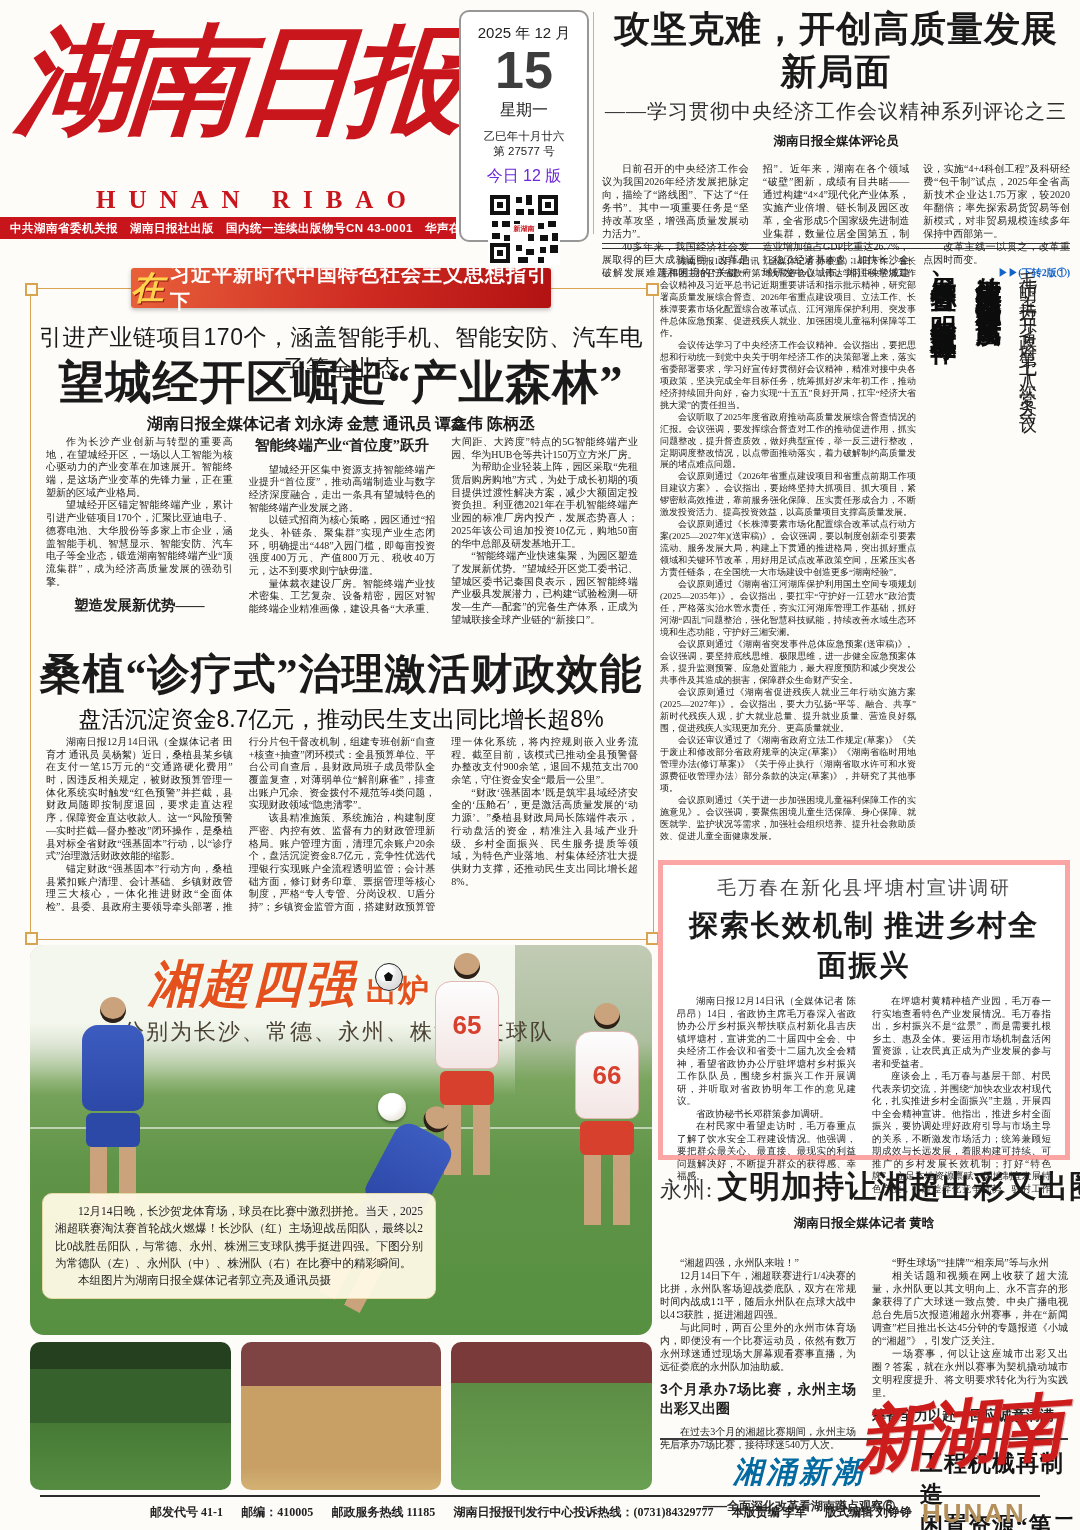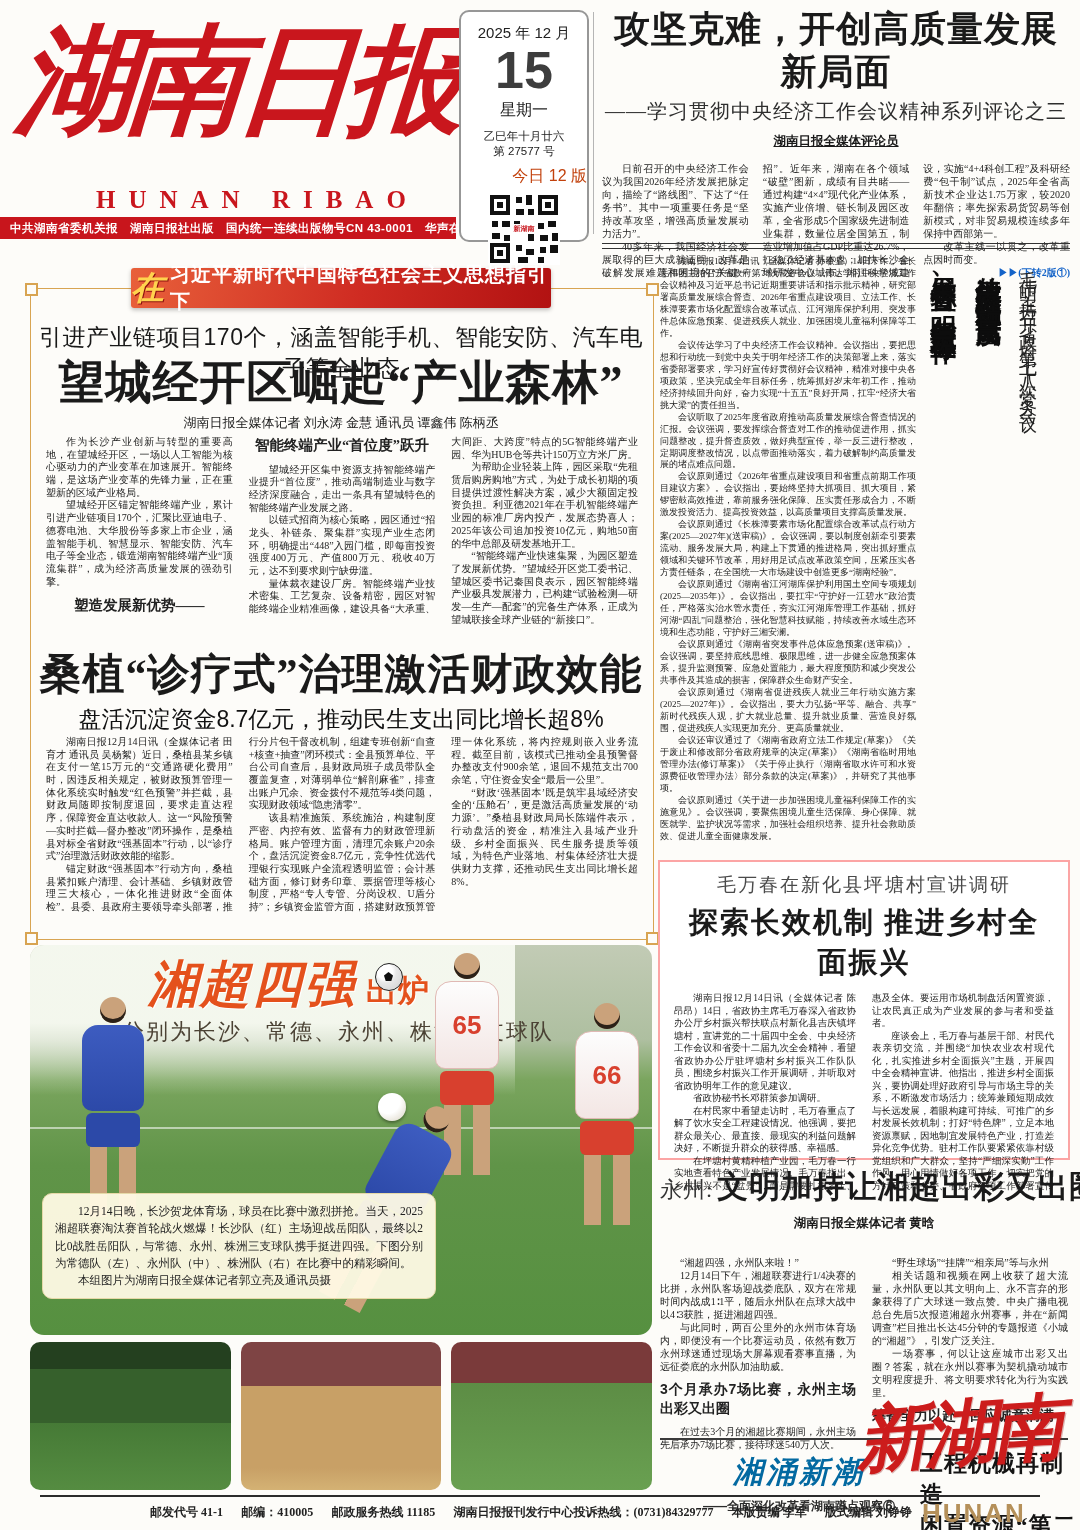--- a/index.html
+++ b/index.html
@@ -14,31 +14,31 @@
   .masthead-strip{position:absolute;left:0;top:217px;width:456px;height:22px;background:#c8151c;
     color:#fff;font-size:11.5px;font-weight:700;line-height:22px;padding-left:10px;box-sizing:border-box;
     white-space:nowrap;letter-spacing:.5px;font-family:"Liberation Sans",sans-serif;}
   .datebox{position:absolute;left:459px;top:10px;width:126px;height:228px;border:2px solid #979797;
     border-radius:10px;text-align:center;font-family:"Liberation Sans",sans-serif;background:#fff;}
   .db-ym{font-size:15px;margin-top:12px;color:#222;}
   .db-day{font-size:52px;font-weight:700;color:#3d3d3d;line-height:1.05;}
   .db-week{font-size:16px;color:#222;margin-top:2px;}
   .db-lunar{font-size:11.5px;margin-top:8px;color:#222;}
   .db-issue{font-size:11.5px;color:#222;}
-  .db-pages{font-size:16px;margin-top:7px;color:#c2410c;text-align:right;}
+  .db-pages{font-size:16px;margin-top:7px;color:#6d28d9;}
   .db-qr{position:relative;width:72px;height:72px;margin:6px auto 0;}
   .db-qr svg{display:block;}
   .qr-label{position:absolute;left:50%;top:50%;transform:translate(-50%,-50%);font-size:7px;color:#c9161d;
     background:#fff;padding:0 1px;font-weight:700;}
   .header-vrule{position:absolute;left:593px;top:12px;width:1px;height:222px;background:#b5b5b5;}
   
   .editorial{position:absolute;left:602px;top:8px;width:468px;}
   .ed-headline{font-size:36px;font-weight:900;text-align:center;letter-spacing:1px;line-height:1.2;}
   .ed-subhead{font-size:20px;text-align:center;color:#2e2e2e;margin-top:4px;letter-spacing:1px;}
-  .ed-byline{font-size:12.5px;font-weight:700;text-align:center;margin-top:8px;text-decoration:underline;}
+  .ed-byline{font-size:12.5px;font-weight:700;text-align:center;margin-top:8px;}
   .ed-body{margin-top:12px;height:122px;column-count:3;column-gap:14px;font-size:10px;line-height:1.3;
     text-align:justify;overflow:hidden;color:#222;}
   .ed-body p{margin:0;text-indent:2em;}
   .dbl-rule{position:absolute;left:602px;top:243px;width:468px;height:4px;
     border-top:1px solid #333;border-bottom:1px solid #333;}
   .jump{color:#1463c8;font-weight:700;}
   .jump-right{display:block;text-align:right;}
   
   .gold-frame{position:absolute;left:30px;top:288px;width:622px;height:650px;border:1px solid #d8a452;}
   .gold-frame .corner{position:absolute;width:9px;height:9px;border:2px solid #d8a452;background:#fdfcf9;}
@@ -46,21 +46,21 @@
   .banner{position:absolute;left:131px;top:268px;width:420px;height:40px;border-radius:3px;
     background:linear-gradient(100deg,#e8603a,#cf2b22 55%,#b21212);display:flex;align-items:center;
     justify-content:center;color:#fff;font-size:20px;font-weight:700;letter-spacing:1px;
     box-shadow:0 2px 4px rgba(0,0,0,.25);}
   .banner .lead{font-size:33px;font-weight:900;font-style:italic;color:#ffd34e;margin-right:5px;
     text-shadow:1px 1px 0 #8c0f0f;}
   .wc-kicker{position:absolute;left:36px;top:322px;width:610px;text-align:center;font-size:23px;
     color:#191919;letter-spacing:.5px;font-family:"Liberation Sans",sans-serif;}
   .wc-headline{position:absolute;left:36px;top:352px;width:610px;text-align:center;font-size:46px;
     font-weight:900;letter-spacing:1px;}
-  .wc-byline{position:absolute;left:36px;top:414px;width:610px;text-align:center;font-size:13px;font-weight:400;}
+  .wc-byline{position:absolute;left:36px;top:414px;width:610px;text-align:center;font-size:16px;font-weight:700;}
   .body-cols{position:absolute;column-gap:16px;font-size:10px;line-height:1.27;text-align:justify;
     overflow:hidden;color:#222;}
   .body-cols p{margin:0;text-indent:2em;}
   .wc-body{left:46px;top:436px;width:592px;height:200px;column-count:3;}
   .in-subhead{font-weight:700;font-size:14.5px;text-align:center;text-indent:0 !important;margin:8px 0 !important;line-height:1.35;}
   .sz-headline{position:absolute;left:36px;top:646px;width:610px;text-align:center;font-size:42px;
     font-weight:900;letter-spacing:1px;}
   .sz-subhead{position:absolute;left:36px;top:704px;width:610px;text-align:center;font-size:23px;color:#111;
     font-family:"Liberation Sans",sans-serif;}
   .sz-body{left:46px;top:736px;width:592px;height:194px;column-count:3;}
@@ -101,21 +101,21 @@
         radial-gradient(circle at 40% 55%,#e2b9c2 0 8%,transparent 9%);background-blend-mode:normal;}
   .th-b{background:linear-gradient(180deg,#7e4444 0 30%,#c8a066 30% 85%,#d4b274);}
   .th-c{background:linear-gradient(180deg,#7a3a3a 0 28%,#5d8d45 28%,#69a051);}
   
   .meeting{position:absolute;left:660px;top:256px;width:410px;height:598px;display:flex;}
   .mt-body{width:256px;height:100%;font-size:9px;line-height:1.33;text-align:justify;overflow:hidden;color:#222;}
   .mt-body p{margin:0;text-indent:2em;}
   .v-col{writing-mode:vertical-rl;height:100%;}
   .v-big{font-size:26px;font-weight:900;letter-spacing:2px;margin-left:10px;color:#0d0d0d;}
   .v-small{font-size:18px;letter-spacing:8px;margin-left:10px;color:#222;}
-  .boxed{position:absolute;left:658px;top:860px;width:412px;height:300px;border:2px solid #fca5a5;
+  .boxed{position:absolute;left:658px;top:860px;width:412px;height:300px;border:5px solid #fca5a5;
     background:#fff;box-sizing:border-box;padding:10px 14px;}
   .bx-kicker{text-align:center;font-size:19px;color:#4a4a4a;letter-spacing:2px;
     font-family:"Liberation Sans",sans-serif;}
   .bx-headline{text-align:center;font-size:29px;font-weight:900;letter-spacing:2px;margin-top:5px;}
   .bx-body{margin-top:9px;height:208px;column-count:2;column-gap:16px;font-size:9.5px;line-height:1.32;
     text-align:justify;overflow:hidden;color:#222;}
   .bx-body p{margin:0;text-indent:2em;}
   .yz{position:absolute;left:660px;top:1166px;width:408px;}
   .yz-hrow{text-align:center;white-space:nowrap;}
   .yz-prefix{font-size:22px;color:#333;letter-spacing:1px;}

